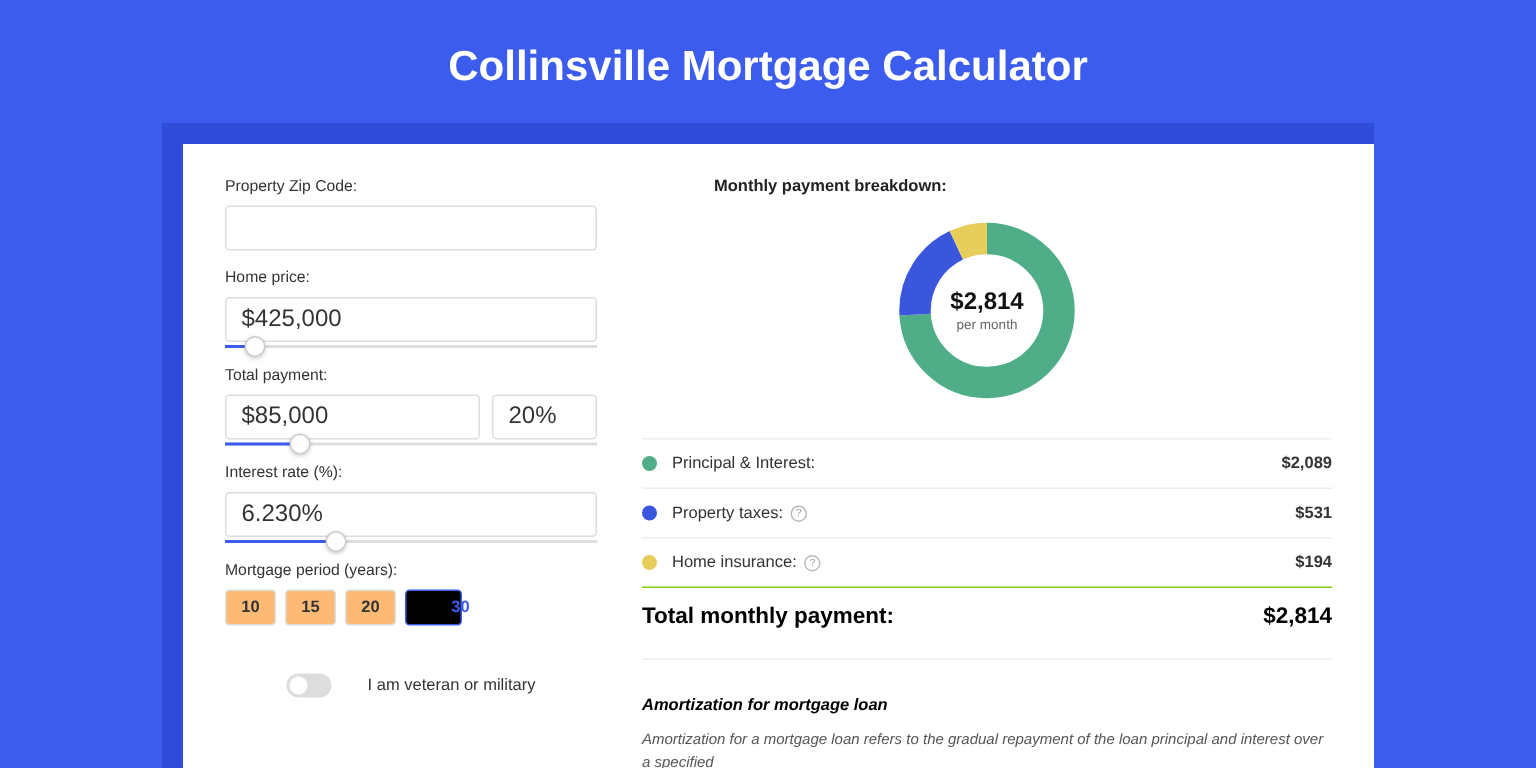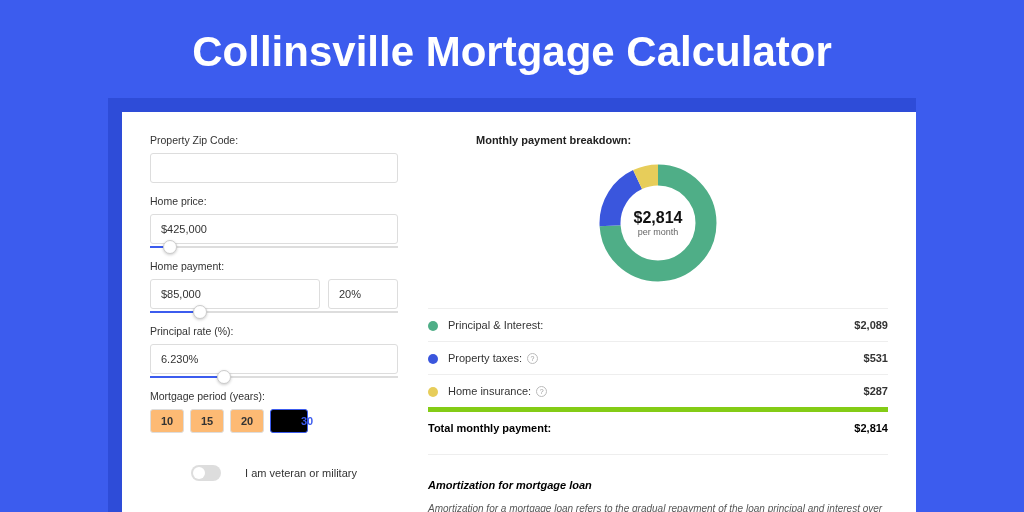--- a/index.html
+++ b/index.html
@@ -1,52 +1,52 @@
 <!DOCTYPE html>
 <html><head>
 <meta charset="utf-8">
 <style>
 * { margin: 0; padding: 0; box-sizing: border-box; font-family: -apple-system, BlinkMacSystemFont, "Segoe UI", Arial, sans-serif; }
 body { width: 1024px; height: 512px; background: #3c5cee; overflow: hidden; }
-.page-title { text-align: center; color: #fff; font-size: 42px; font-weight: 700; padding: 28px 0 22px; }
+.page-title { text-align: center; color: #fff; font-size: 28px; font-weight: 700; padding: 28px 0 22px; }
 .panel-wrap { background: #2e4cd8; margin: 0 108px; padding: 14px 0 0 14px; }
 .panel { background: #fff; padding: 22px 28px 10px 28px; display: flex; gap: 30px; }
 .left { width: 248px; flex: 0 0 248px; }
 .right { flex: 1; }
 .field { margin-bottom: 12px; }
 .label { font-size: 10.5px; color: #333; margin-bottom: 7px; }
-.input { width: 100%; height: 30px; border: 1px solid #ddd; border-radius: 3px; padding: 0 10px; font-size: 11px; color: #333; background: #fff; }
+.input { width: 100%; height: 30px; border: 1px solid #ddd; border-radius: 3px; padding: 0 10px; font-size: 16px; color: #333; background: #fff; }
 .slider-track { position: relative; height: 2px; background: #ddd; margin-top: 2px; }
 .slider-fill { position: absolute; left: 0; top: 0; height: 2px; background: #3c5cee; }
 .slider-thumb { position: absolute; top: -6px; width: 14px; height: 14px; background: #fff; border: 1px solid #ccc; border-radius: 50%; box-shadow: 0 1px 3px rgba(0,0,0,0.2); margin-left: -7px; }
 .row2 { display: flex; gap: 8px; }
 .row2 .input:first-child { flex: 1; }
 .row2 .input:last-child { width: 70px; }
 .periods { display: flex; gap: 6px; }
 .period-btn { width: 34px; height: 24px; border: 1px solid #ddd; border-radius: 3px; background: #fdba74; font-size: 11px; color: #333; font-weight: 600; cursor: pointer; display: flex; align-items: center; justify-content: center; }
 .period-btn.active { background: #000000; border-color: #3c5cee; color: #3c5cee; padding-left: 36px; }
 .toggle-row { display: flex; align-items: center; gap: 24px; margin-top: 32px; justify-content: center; }
 .toggle { width: 30px; height: 16px; background: #ddd; border-radius: 10px; position: relative; }
 .toggle-knob { position: absolute; left: 2px; top: 2px; width: 12px; height: 12px; background: #fff; border-radius: 50%; }
 .toggle-label { font-size: 11px; color: #333; }
 .section-title { font-size: 11px; font-weight: 700; color: #222; margin-bottom: 14px; padding-left: 48px; }
 .donut-wrap { position: relative; width: 126px; height: 126px; margin: 0 auto 22px; }
 .donut-center { position: absolute; left: 50%; top: 50%; transform: translate(-50%,-50%); text-align: center; }
 .donut-amount { font-size: 16px; font-weight: 800; color: #111; }
 .donut-sub { font-size: 9px; color: #666; }
-.breakdown-row { display: flex; align-items: flex-end; padding: 10px 0; border-top: 1px solid #eee; font-size: 11px; color: #333; }
+.breakdown-row { display: flex; align-items: center; padding: 10px 0; border-top: 1px solid #eee; font-size: 11px; color: #333; }
 .breakdown-row:first-of-type { border-top: none; }
 .dot { width: 10px; height: 10px; border-radius: 50%; margin-right: 10px; flex: 0 0 10px; }
 .dot.green { background: #4fae87; }
 .dot.blue { background: #3a56dd; }
 .dot.yellow { background: #e7cd5a; }
 .br-label { flex: 1; display: flex; align-items: center; gap: 5px; }
 .info-icon { width: 11px; height: 11px; border: 1px solid #bbb; border-radius: 50%; display: inline-flex; align-items: center; justify-content: center; font-size: 7px; color: #999; }
 .br-value { font-weight: 600; }
-.total-row { display: flex; justify-content: space-between; padding: 10px 0; border-top: 5px solid #84cc16; font-size: 11px; font-weight: 700; }
+.total-row { display: flex; justify-content: space-between; padding: 10px 0; border-top: 1px solid #84cc16; font-size: 15px; font-weight: 700; }
 .amort { border-top: 1px solid #eee; padding-top: 24px; margin-top: 10px; font-style: italic; }
 .amort-title { font-size: 11px; font-weight: 700; margin-bottom: 10px; }
 .amort-text { font-size: 10px; color: #555; line-height: 1.5; }
 </style>
 </head>
 <body>
 
 <h1 class="page-title">Collinsville Mortgage Calculator</h1>
 
 <div class="panel-wrap">
@@ -62,33 +62,33 @@
     <div class="field">
       <div class="label">Home price:</div>
       <input class="input" value="$425,000" style="">
       <div class="slider-track">
         <div class="slider-fill" style="width:8%"></div>
         <div class="slider-thumb" style="left:8%"></div>
       </div>
     </div>
 
     <div class="field">
-      <div class="label">Home payment:</div>
+      <div class="label">Total payment:</div>
       <div class="row2">
         <input class="input" value="$85,000" style="">
         <input class="input" value="20%" style="">
       </div>
       <div class="slider-track">
         <div class="slider-fill" style="width:20%"></div>
         <div class="slider-thumb" style="left:20%"></div>
       </div>
     </div>
 
     <div class="field">
-      <div class="label">Principal rate (%):</div>
+      <div class="label">Interest rate (%):</div>
       <input class="input" value="6.230%" style="">
       <div class="slider-track">
         <div class="slider-fill" style="width:30%"></div>
         <div class="slider-thumb" style="left:30%"></div>
       </div>
     </div>
 
     <div class="field">
       <div class="label">Mortgage period (years):</div>
       <div class="periods">
@@ -137,21 +137,21 @@
             <span class="info-icon">?</span>
           </span>
       <span class="br-value">$531</span>
     </div>
     <div class="breakdown-row">
       <span class="dot yellow"></span>
       <span class="br-label">
             <span>Home insurance:</span>
             <span class="info-icon">?</span>
           </span>
-      <span class="br-value">$287</span>
+      <span class="br-value">$194</span>
     </div>
     <div class="total-row">
       <span>Total monthly payment:</span>
       <span>$2,814</span>
     </div>
 
     <div class="amort">
       <div class="amort-title">Amortization for mortgage loan</div>
       <div class="amort-text">Amortization for a mortgage loan refers to the gradual repayment of the loan principal and interest over a specified</div>
     </div>

